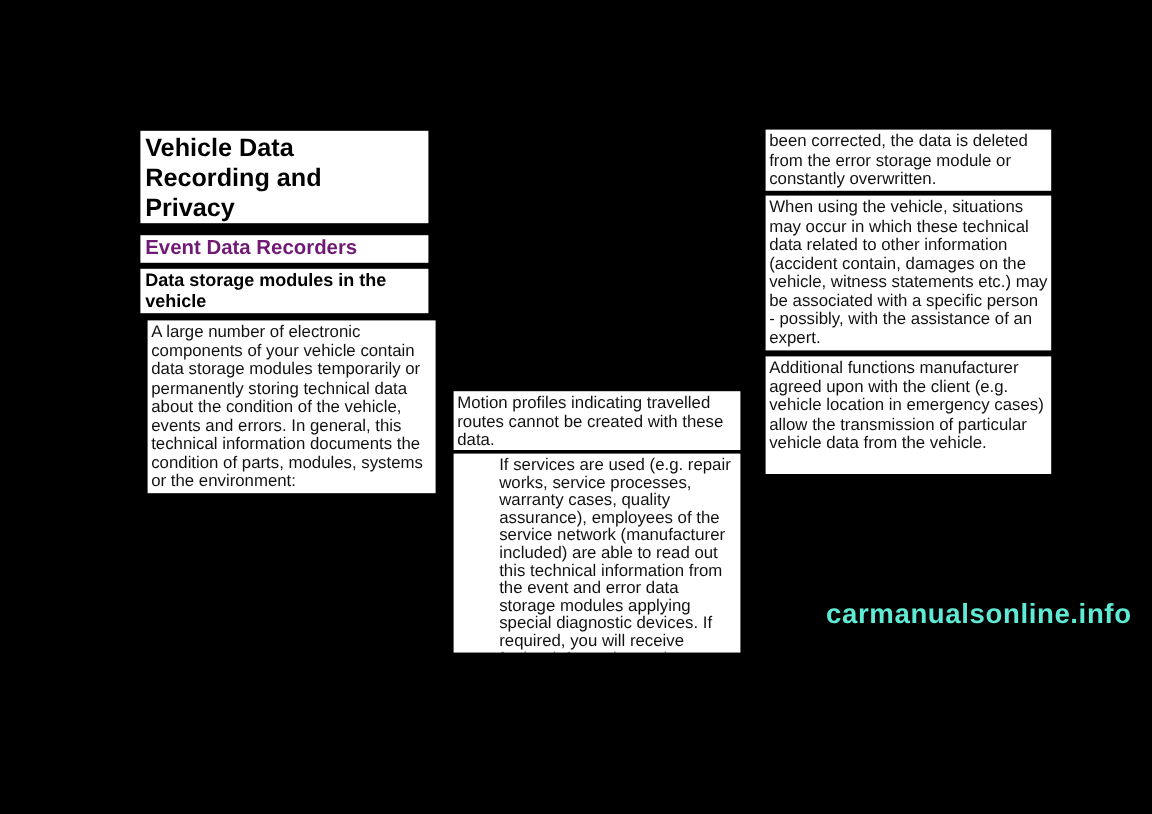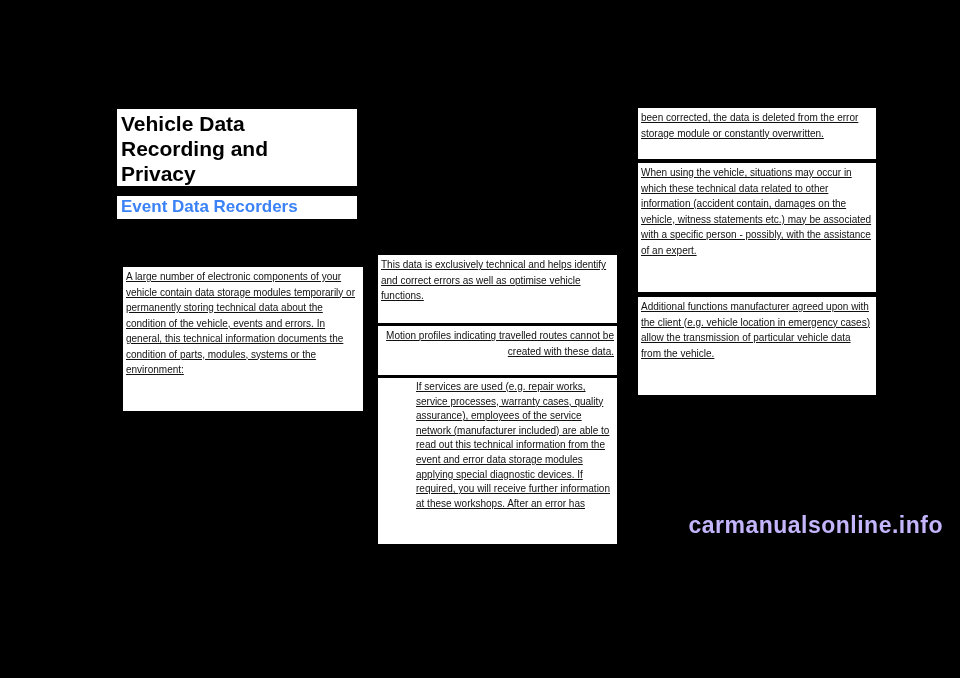--- a/index.html
+++ b/index.html
@@ -31,80 +31,81 @@
   }
   .title-box .inner {
     display: block;
     max-width: 205px;
   }
   .section-box {
     padding: 0 4px;
     font-size: 17px;
     font-weight: bold;
     line-height: 22px;
-    color: #3b82f6;
+    color: #701a75;
     white-space: nowrap;
   }
   .subsection-box {
     padding: 1px 4px;
     font-size: 15px;
     font-weight: bold;
     line-height: 17.5px;
     color: #000000;
   }
   .para-box {
     padding: 2px 3px;
-    font-size: 10px;
+    font-size: 14px;
     line-height: 15.5px;
-    text-decoration: underline;
   }
   .para-box.tight {
     line-height: 14.6px;
   }
   
   .pos-title   { left: 117px; top: 109px; width: 240px; height: 77px; }
   .pos-edr     { left: 117px; top: 196px; width: 240px; height: 23px; }
   .pos-dsm     { left: 117px; top: 224px; width: 240px; height: 37px; }
   .pos-lbody   { left: 123px; top: 267px; width: 240px; height: 144px; }
   
   .pos-m1      { left: 378px; top: 255px; width: 239px; height: 68px; }
-  .pos-m2      { left: 378px; top: 326px; width: 239px; height: 49px; text-align: right; }
+  .pos-m2      { left: 378px; top: 326px; width: 239px; height: 49px; }
   .pos-m3      { left: 378px; top: 378px; width: 239px; height: 177px; padding-left: 38px; }
   
   .pos-r1      { left: 638px; top: 108px; width: 238px; height: 51px; }
   .pos-r2      { left: 638px; top: 163px; width: 238px; height: 129px; }
   .pos-r3      { left: 638px; top: 297px; width: 238px; height: 98px; }
 
   .watermark {
     position: absolute;
     right: 17px;
-    bottom: 5px;
+    bottom: 19px;
     font-size: 23px;
     font-weight: bold;
     letter-spacing: 0.5px;
-    color: #c4b5fd;
+    color: #5eead4;
   }
 </style>
 </head>
 <body>
 
 <div class="page">
 
   <div class="box title-box pos-title">
     <span class="inner">Vehicle Data Recording and Privacy</span>
   </div>
 
   <div class="box section-box pos-edr">
     <span>Event Data Recorders</span>
   </div>
 
+  <div class="box subsection-box pos-dsm">
+    <span>Data storage modules in the vehicle</span>
+  </div>
 
   <div class="box para-box pos-lbody">A large number of electronic components of your vehicle contain data storage modules temporarily or permanently storing technical data about the condition of the vehicle, events and errors. In general, this technical information documents the condition of parts, modules, systems or the environment:</div>
 
-  <div class="box para-box pos-m1">This data is exclusively technical and helps identify and correct errors as well as optimise vehicle functions.</div>
 
   <div class="box para-box pos-m2">Motion profiles indicating travelled routes cannot be created with these data.</div>
 
   <div class="box para-box tight pos-m3">If services are used (e.g. repair works, service processes, warranty cases, quality assurance), employees of the service network (manufacturer included) are able to read out this technical information from the event and error data storage modules applying special diagnostic devices. If required, you will receive further information at these workshops. After an error has</div>
 
   <div class="box para-box pos-r1">been corrected, the data is deleted from the error storage module or constantly overwritten.</div>
 
   <div class="box para-box pos-r2">When using the vehicle, situations may occur in which these technical data related to other information (accident contain, damages on the vehicle, witness statements etc.) may be associated with a specific person - possibly, with the assistance of an expert.</div>
 
   <div class="box para-box pos-r3">Additional functions manufacturer agreed upon with the client (e.g. vehicle location in emergency cases) allow the transmission of particular vehicle data from the vehicle.</div>

